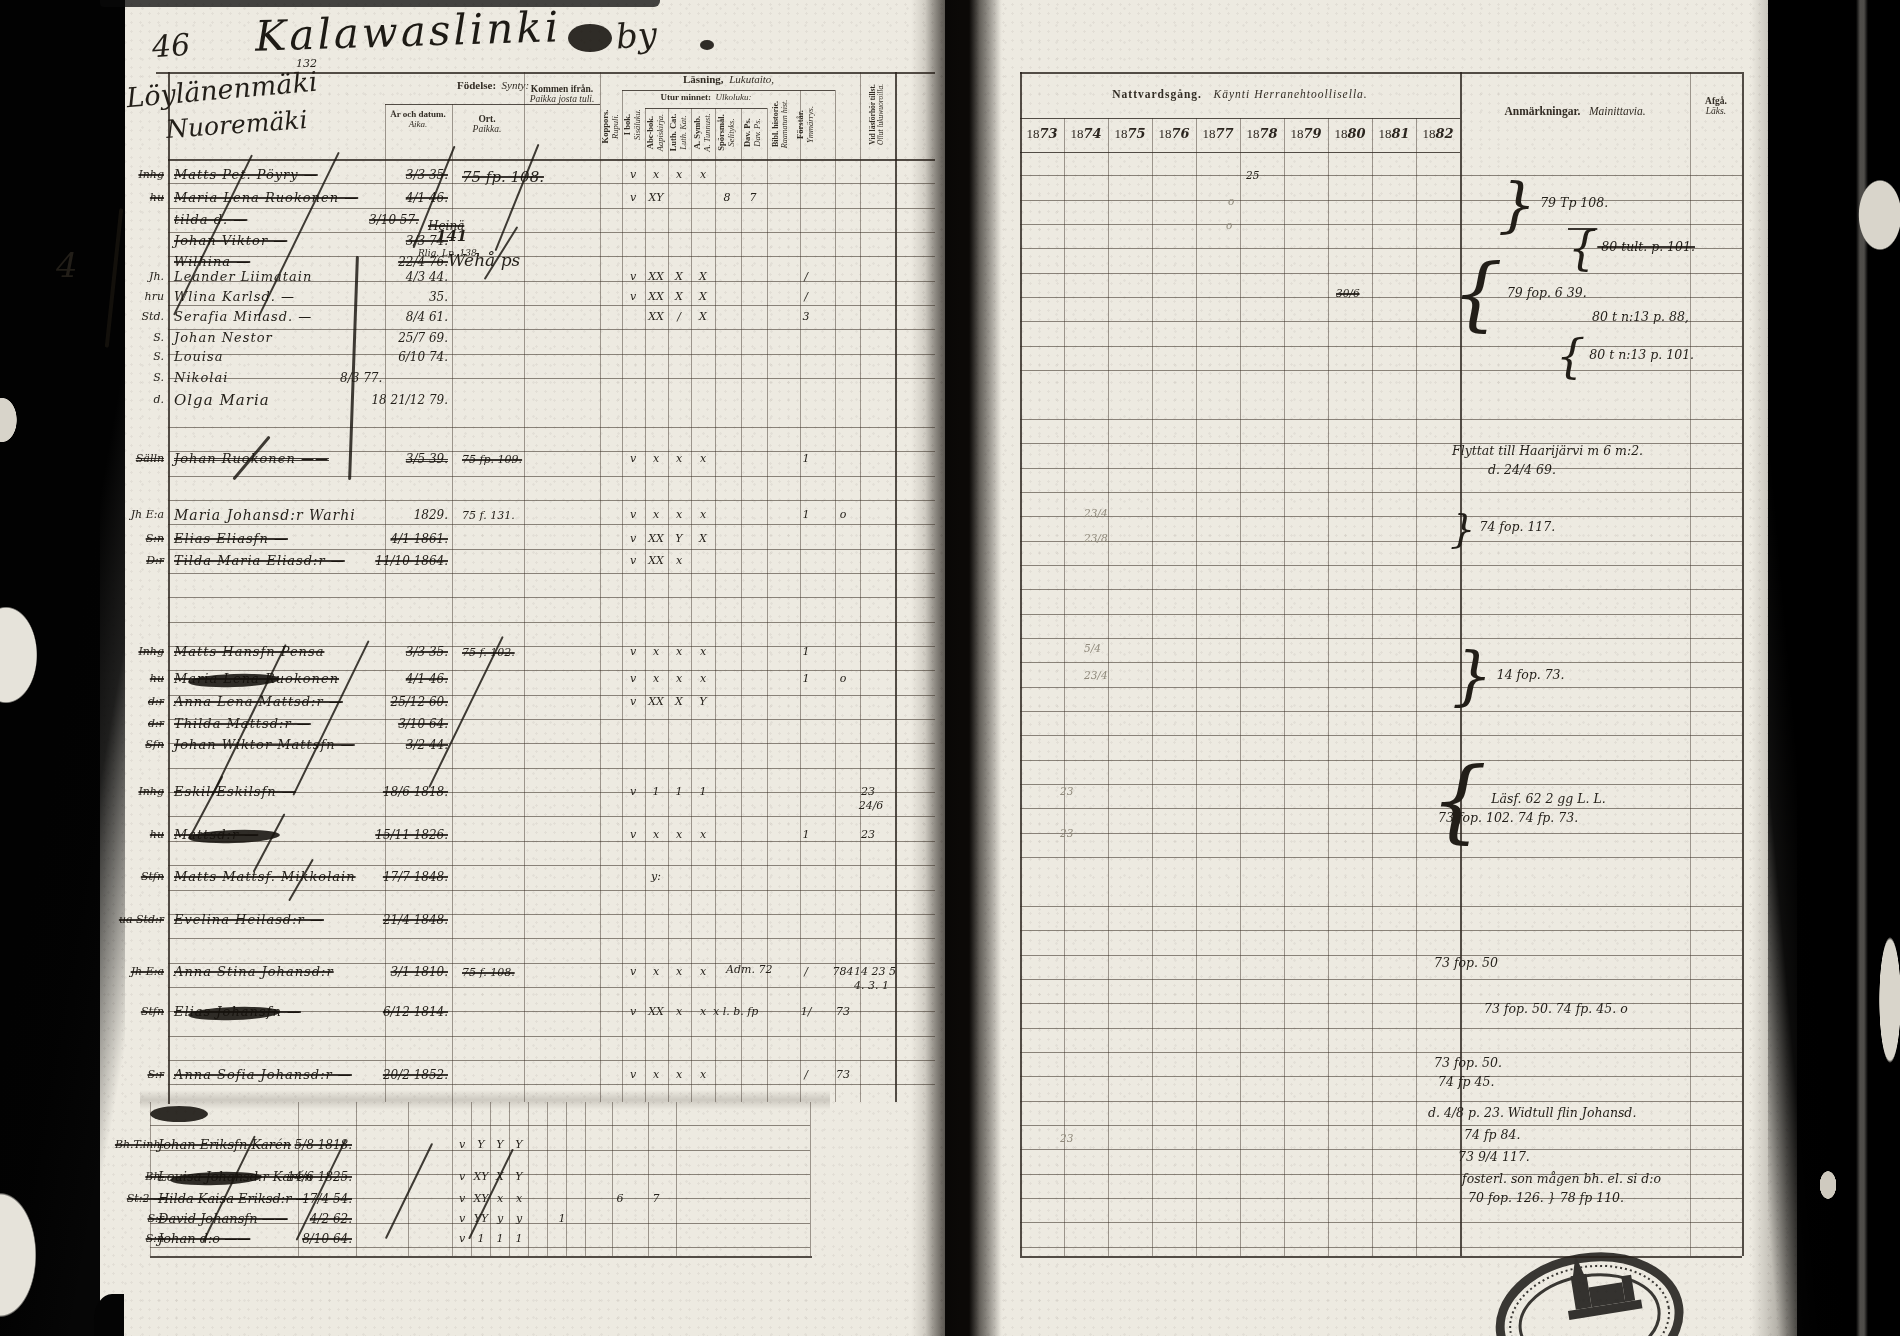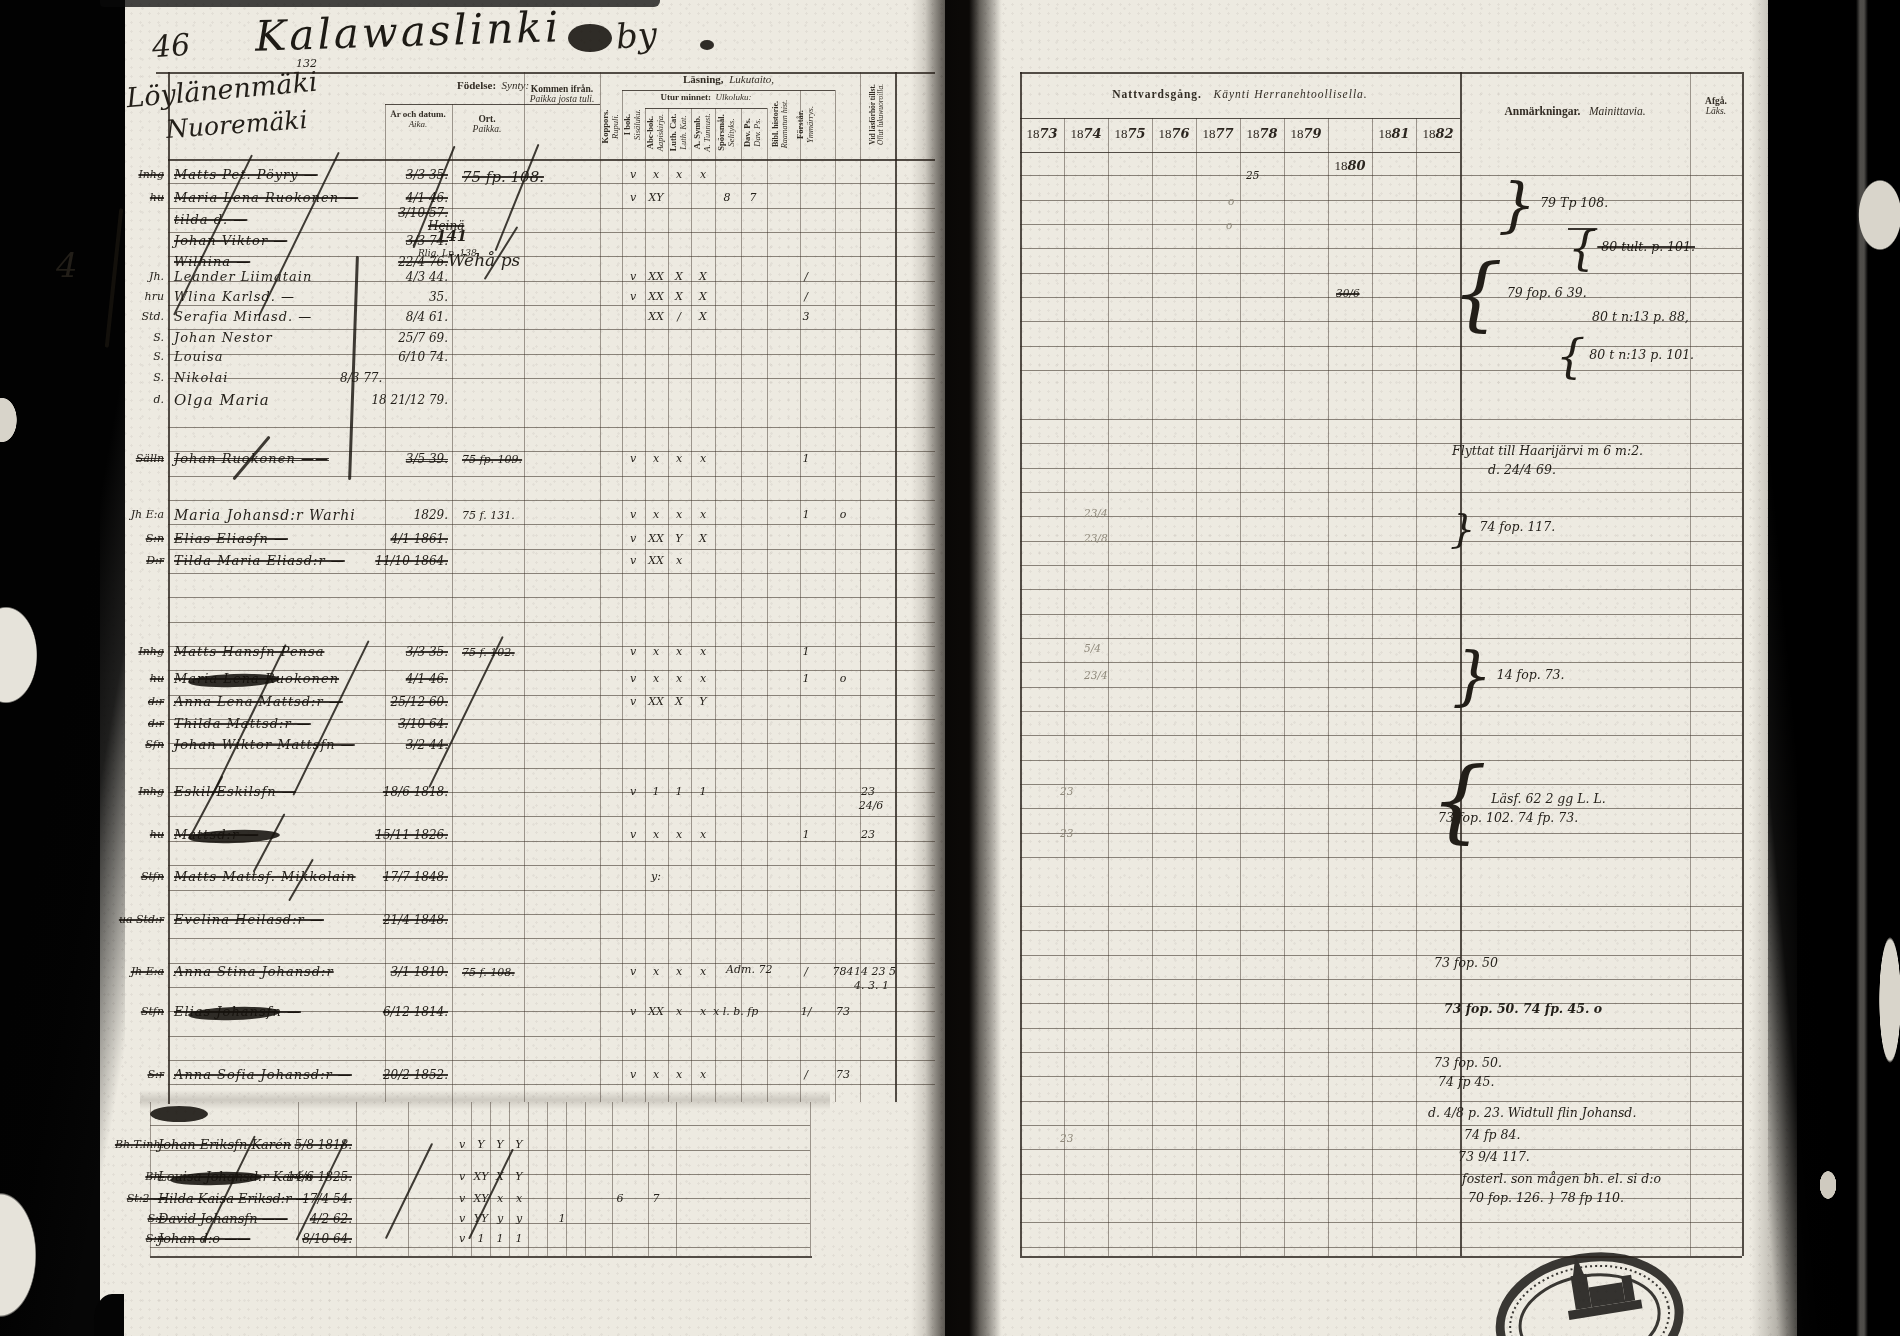--- a/index.html
+++ b/index.html
@@ -222,40 +222,40 @@
       <b>Vid läsförhör tillst.</b>
       <i>Ollut lukuwuoroilla.</i>
     </div>
     <div class="yr" style="left: 1020px;"><span>18</span><span class="sfx">73</span></div>
     <div class="yr" style="left: 1064px;"><span>18</span><span class="sfx">74</span></div>
     <div class="yr" style="left: 1108px;"><span>18</span><span class="sfx">75</span></div>
     <div class="yr" style="left: 1152px;"><span>18</span><span class="sfx">76</span></div>
     <div class="yr" style="left: 1196px;"><span>18</span><span class="sfx">77</span></div>
     <div class="yr" style="left: 1240px;"><span>18</span><span class="sfx">78</span></div>
     <div class="yr" style="left: 1284px;"><span>18</span><span class="sfx">79</span></div>
-    <div class="yr" style="left: 1328px; margin-top: 32px;"><span>18</span><span class="sfx">80</span></div>
+    <div class="yr" style="left: 1328px;"><span>18</span><span class="sfx">80</span></div>
     <div class="yr" style="left: 1372px;"><span>18</span><span class="sfx">81</span></div>
     <div class="yr" style="left: 1416px;"><span>18</span><span class="sfx">82</span></div>
     <div class="hw lt1" style="left: 60px; top: 169px; width: 104px; text-align: right; font-size: 11px;">Inhg</div>
     <div class="hw lt1" style="left: 174px; top: 168px; font-size: 13px; letter-spacing: 1px;">Matts Pet. Pöyry —</div>
     <div class="hw lt1" style="left: 340px; top: 169px; width: 108px; text-align: right; font-size: 12px;">3/3 35.</div>
     <div class="hw lt1" style="left: 462px; top: 170px; font-size: 15px;">75 fp. 108.</div>
     <div class="hw" style="left: 619px; top: 169px; width: 28px; text-align: center; font-size: 11px;">v</div>
     <div class="hw" style="left: 642px; top: 169px; width: 28px; text-align: center; font-size: 11px;">x</div>
     <div class="hw" style="left: 665px; top: 169px; width: 28px; text-align: center; font-size: 11px;">x</div>
     <div class="hw" style="left: 689px; top: 169px; width: 28px; text-align: center; font-size: 11px;">x</div>
     <div class="hw lt1" style="left: 60px; top: 192px; width: 104px; text-align: right; font-size: 11px;">hu</div>
     <div class="hw lt1" style="left: 174px; top: 191px; font-size: 13px; letter-spacing: 1px;">Maria Lena Ruokonen —</div>
     <div class="hw lt1" style="left: 340px; top: 192px; width: 108px; text-align: right; font-size: 12px;">4/1 46.</div>
     <div class="hw" style="left: 619px; top: 192px; width: 28px; text-align: center; font-size: 11px;">v</div>
     <div class="hw" style="left: 642px; top: 192px; width: 28px; text-align: center; font-size: 11px;">XY</div>
     <div class="hw" style="left: 713px; top: 192px; width: 28px; text-align: center; font-size: 11px;">8</div>
     <div class="hw" style="left: 739px; top: 192px; width: 28px; text-align: center; font-size: 11px;">7</div>
     <div class="hw lt1" style="left: 174px; top: 213px; font-size: 13px; letter-spacing: 1px;">tilda d. —</div>
-    <div class="hw lt1" style="left: 340px; top: 207px; width: 108px; text-align: right; font-size: 12px;">3/10 57.</div>
+    <div class="hw lt1" style="left: 340px; top: 214px; width: 108px; text-align: center; font-size: 12px;">3/10 57.</div>
     <div class="hw lt1" style="left: 174px; top: 234px; font-size: 13px; letter-spacing: 1px;">Johan Viktor —</div>
     <div class="hw lt1" style="left: 340px; top: 235px; width: 108px; text-align: right; font-size: 12px;">3/3 74.</div>
     <div class="hw lt1" style="left: 174px; top: 255px; font-size: 13px; letter-spacing: 1px;">Wilhina —</div>
     <div class="hw lt1" style="left: 340px; top: 256px; width: 108px; text-align: right; font-size: 12px;">22/4 76.</div>
     <div class="hw " style="left: 60px; top: 271px; width: 104px; text-align: right; font-size: 11px;">Jh.</div>
     <div class="hw " style="left: 174px; top: 270px; font-size: 13px; letter-spacing: 1px;">Leander Liimatain</div>
     <div class="hw " style="left: 340px; top: 271px; width: 108px; text-align: right; font-size: 12px;">4/3 44.</div>
     <div class="hw" style="left: 619px; top: 271px; width: 28px; text-align: center; font-size: 11px;">v</div>
     <div class="hw" style="left: 642px; top: 271px; width: 28px; text-align: center; font-size: 11px;">XX</div>
     <div class="hw" style="left: 665px; top: 271px; width: 28px; text-align: center; font-size: 11px;">X</div>
@@ -472,21 +472,21 @@
     <div class="hw note" style="left: 1452px; top: 286px;"><span class="brace" style="font-size: 80px;">{</span><span> 79 fop. 6 39.</span></div>
     <div class="hw note" style="left: 1592px; top: 310px;"><span> 80 t n:13 p. 88,</span></div>
     <div class="hw note" style="left: 1556px; top: 348px;"><span class="brace" style="font-size: 46px;">{</span><span> 80 t n:13 p. 101.</span></div>
     <div class="hw note" style="left: 1452px; top: 444px;"><span> Flyttat till Haarijärvi m 6 m:2.</span></div>
     <div class="hw note" style="left: 1488px; top: 463px;">d. 24/4 69.</div>
     <div class="hw note" style="left: 1450px; top: 520px;"><span class="brace" style="font-size: 40px;">}</span><span> 74 fop. 117.</span></div>
     <div class="hw note" style="left: 1452px; top: 668px;"><span class="brace" style="font-size: 64px;">}</span><span> 14 fop. 73.</span></div>
     <div class="hw note" style="left: 1430px; top: 792px;"><span class="brace" style="font-size: 90px;">{</span><span> Läsf. 62 2 gg L. L.</span></div>
     <div class="hw note" style="left: 1438px; top: 811px;">73 fop. 102.  74 fp. 73.</div>
     <div class="hw note" style="left: 1434px; top: 956px;"><span> 73 fop. 50</span></div>
-    <div class="hw note" style="left: 1444px; top: 1002px; font-weight: bold;"><span> 73 fop. 50.  74 fp. 45.      o</span></div>
+    <div class="hw note" style="left: 1484px; top: 1002px;"><span> 73 fop. 50.  74 fp. 45.      o</span></div>
     <div class="hw note" style="left: 1434px; top: 1056px;"><span> 73 fop. 50.</span></div>
     <div class="hw note" style="left: 1438px; top: 1075px;">74 fp 45.</div>
     <div class="hw note" style="left: 1428px; top: 1106px;"><span> d. 4/8 p. 23. Widtull flin Johansd.</span></div>
     <div class="hw note" style="left: 1464px; top: 1128px;"><span> 74 fp 84.</span></div>
     <div class="hw note" style="left: 1458px; top: 1150px;"><span> 73 9/4 117.</span></div>
     <div class="hw note" style="left: 1462px; top: 1172px;"><span> fosterl. son mågen bh. el. si d:o</span></div>
     <div class="hw note" style="left: 1468px; top: 1191px;">70 fop. 126.    } 78 fp 110.</div>
     <div class="stk" style="left: 212px; top: 146px; height: 178px; width: 2px; transform: rotate(26deg);"></div>
     <div class="stk" style="left: 298px; top: 143px; height: 182px; width: 2px; transform: rotate(26deg);"></div>
     <div class="stk" style="left: 433px; top: 142px; height: 110px; width: 2px; transform: rotate(22deg);"></div>

